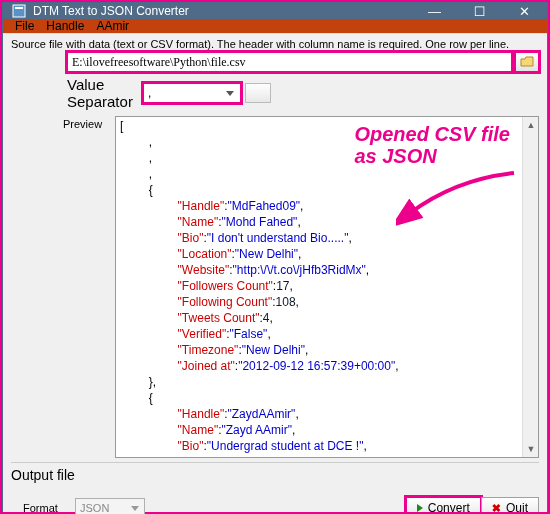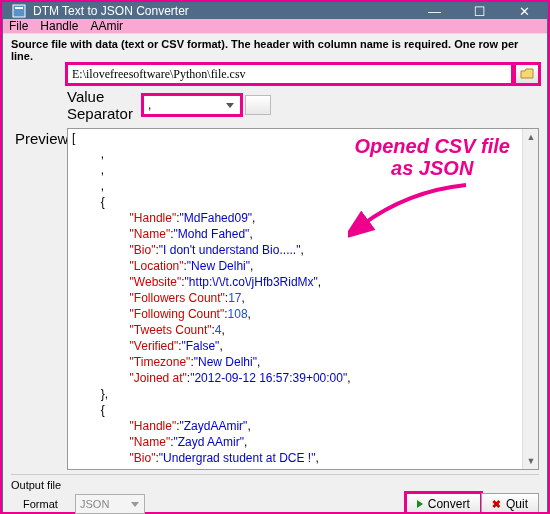--- a/index.html
+++ b/index.html
@@ -5,40 +5,40 @@
 * { box-sizing: border-box; margin: 0; padding: 0; font-family: "Segoe UI", Tahoma, sans-serif; }
 body { background: #fff; width: 550px; height: 514px; overflow: hidden; position: relative; }
 .outer-border { border: 2px solid #ec008c; width: 550px; height: 514px; position: absolute; top: 0; left: 0; }
 .window { width: 546px; height: 510px; margin: 2px; background: #f0f0f0; display: flex; flex-direction: column; border: 1px solid #4a6a8a; }
 .titlebar { background: #4f6b87; height: 30px; display: flex; align-items: center; padding: 0 0 0 8px; color: #fff; font-size: 12px; }
 .titlebar-icon { width: 16px; height: 16px; margin-right: 6px; display: inline-flex; align-items: center; justify-content: center; }
 .titlebar-title { flex: 1; }
 .winbtns { display: flex; height: 100%; }
 .winbtn { width: 45px; height: 100%; display: flex; align-items: center; justify-content: center; color: #fff; font-size: 13px; }
 .winbtn.close { width: 45px; }
-.menubar { background: #f9a8d4; height: 20px; display: flex; align-items: center; padding: 0 6px; font-size: 12px; gap: 12px; border-bottom: 1px solid #e0e0e0; }
+.menubar { background: #c2410c; height: 20px; display: flex; align-items: center; padding: 0 12px; font-size: 12px; gap: 12px; border-bottom: 1px solid #e0e0e0; }
 .menubar span { cursor: default; }
 .body { flex: 1; background: #f0f0f0; padding: 4px 8px 6px 8px; display: flex; flex-direction: column; font-size: 11px; color: #000; }
-.hint { font-size: 11px; color: #000; margin-bottom: 2px; font-weight: bold; }
+.hint { font-size: 11px; color: #000; margin-bottom: 2px; }
 .row { display: flex; align-items: center; margin-bottom: 4px; }
 .path-input { flex: 1; height: 20px; border: 1px solid #7a7a7a; background: #fff; font-size: 12px; padding: 0 4px; font-family: Liberation Serif, serif; }
 .browse-btn { width: 24px; height: 20px; margin-left: 3px; border: 1px solid #999; background: linear-gradient(#fff,#e4e4e4); display: flex; align-items: center; justify-content: center; }
 .hl-pink { outline: 3px solid #ec008c; outline-offset: -1px; }
 .label2 { width: 92px; text-align: left; padding-left: 16px; font-size: 15px; }
 .sep-combo { width: 98px; height: 20px; border: 1px solid #7a9acb; background: #fff; display: flex; align-items: center; padding: 0 4px; font-size: 12px; position: relative; }
 .sep-combo::after { content: ""; position: absolute; right: 6px; top: 7px; border-left: 4px solid transparent; border-right: 4px solid transparent; border-top: 5px solid #555; }
 .tiny-btn { width: 26px; height: 20px; border: 1px solid #bbb; background: linear-gradient(#fff,#e8e8e8); margin-left: 4px; }
 .preview-wrap { flex: 1; display: flex; margin: 2px 0 4px 0; min-height: 0; }
-.preview-label { width: 56px; font-size: 15px; padding-left: 4px; padding-top: 2px; }
+.preview-label { width: 56px; font-size: 11px; padding-left: 4px; padding-top: 2px; margin-left: 48px; }
 .preview-box { flex: 1; border: 1px solid #999; background: #fff; font-family: "Courier New", monospace; font-size: 12px; line-height: 15px; padding: 2px 4px; overflow: hidden; white-space: pre; position: relative; }
 .key { color: #cc0000; }
 .str { color: #0000cc; }
-.num { color: #1d4ed8; }
+.num { color: #0f172a; }
 .punct { color: #000; }
-.annot { position: absolute; top: 6px; right: 28px; text-align: center; color: #ec008c; font-weight: bold; font-size: 20px; font-style: italic; font-family: "Segoe UI", sans-serif; line-height: 22px; pointer-events:none; white-space: normal; }
+.annot { position: absolute; top: 6px; right: 28px; text-align: left; color: #ec008c; font-weight: bold; font-size: 20px; font-style: italic; font-family: "Segoe UI", sans-serif; line-height: 22px; pointer-events:none; white-space: normal; }
 .arrow-svg { position: absolute; top: 52px; left: 280px; pointer-events:none; }
 .output-section { border-top: 1px solid #ccc; padding-top: 4px; }
 .fmt-combo { width: 70px; height: 20px; border: 1px solid #b0b0b0; background: #f4f4f4; color: #888; display: flex; align-items: center; padding: 0 4px; font-size: 11px; position: relative; margin-left: 4px; }
 .fmt-combo::after { content: ""; position: absolute; right: 5px; top: 7px; border-left: 4px solid transparent; border-right: 4px solid transparent; border-top: 5px solid #999; }
 .action-btn { height: 22px; padding: 0 10px; border: 1px solid #a0a0a0; background: linear-gradient(#fff,#e6e6e6); font-size: 12px; display: flex; align-items: center; gap: 5px; }
 .tri-green { width: 0; height: 0; border-top: 4px solid transparent; border-bottom: 4px solid transparent; border-left: 6px solid #1a8a1a; }
 .x-red { color: #c00; font-weight: bold; font-size: 11px; }
 .scroll-corner { position: absolute; right: 0; bottom: 0; width: 16px; height: 100%; background: #f0f0f0; border-left: 1px solid #ddd; }
 .scroll-arrow { width:16px; height:16px; display:flex; align-items:center; justify-content:center; color:#666; font-size:9px; }
 .scroll-track { flex:1; }
@@ -124,21 +124,21 @@
             </defs>
           <path d="M118,4 Q60,10 14,44" stroke="#ec008c" stroke-width="4" fill="none" marker-end="url(#ah)"></path>
         </svg><div class="scroll-corner" style="display:flex;flex-direction:column;">
           <div class="scroll-arrow">▲</div>
           <div class="scroll-track"></div>
           <div class="scroll-arrow">▼</div>
         </div></div>
     </div>
 
     <div class="output-section">
-      <div style="font-size:11px;margin-bottom:2px;">Output file</div>
+      <div style="font-size:14px;margin-bottom:14px;">Output file</div>
       <div class="row" style="padding-left:12px;">
         <div style="width:48px;font-size:11px;">Format</div>
         <div class="fmt-combo">
             <span>JSON</span>
           </div>
         <div class="spacer"></div>
         <div class="action-btn hl-pink">
           <span class="tri-green"></span>
           <span>Convert</span>
         </div>

